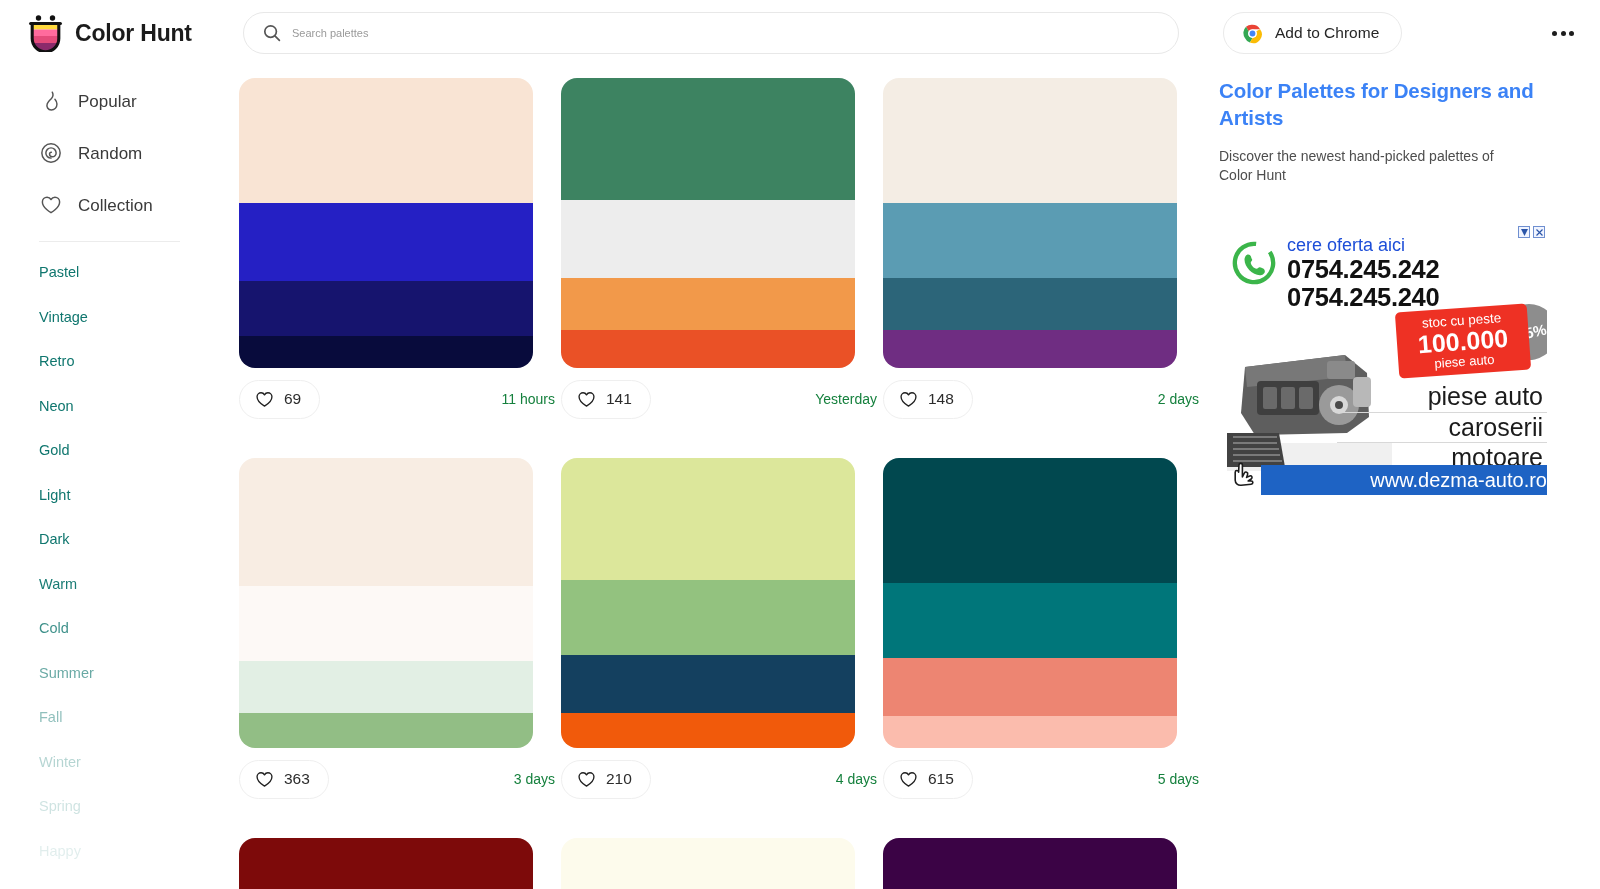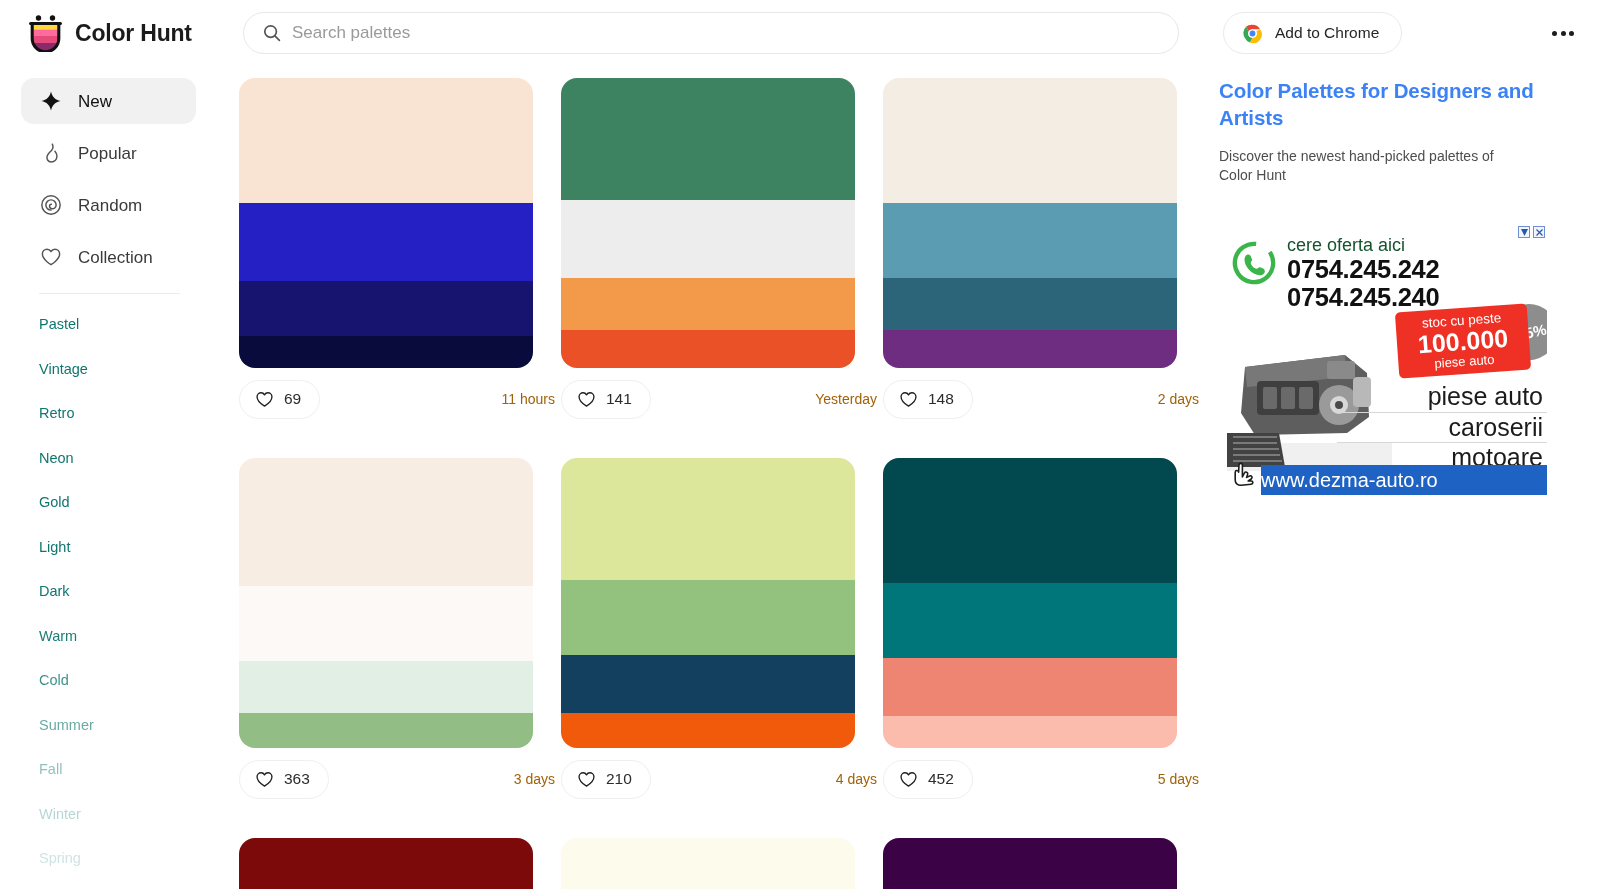--- a/index.html
+++ b/index.html
@@ -38,21 +38,21 @@
     border: 1px solid #e8e8e8;
     border-radius: 21px;
     display: flex; align-items: center;
     padding: 0 19px;
     background: #fff;
   }
   .search-icon { flex: 0 0 auto; margin-right: 11px; display:block; }
   .search-input {
     border: none; outline: none; background: transparent;
     font-family: "Liberation Sans", sans-serif;
-    font-size: 17px; color: #2b2b2b;
+    font-size: 11px; color: #2b2b2b;
     width: 100%; height: 100%;
   }
   .search-input::placeholder { color: #9a9a9a; }
 
   .chrome-btn {
     margin-left: 44px;
     height: 42px;
     border: 1px solid #eaeaea;
     border-radius: 21px;
     background: #fff;
@@ -135,21 +135,21 @@
     display: flex; align-items: center; justify-content: space-between;
   }
   .like-btn {
     display: flex; align-items: center; gap: 10px;
     height: 39px; padding: 0 18px 0 15px;
     border: 1px solid #efefef; border-radius: 20px;
     background: #fff; cursor: pointer;
   }
   .heart-ico { width: 19px; height: 19px; display: block; flex: 0 0 auto; }
   .like-count { font-size: 15.5px; color: #2c2c2c; line-height: 1; }
-  .time-label { font-size: 14px; color: #a16207; padding-right: 2px; }
+  .time-label { font-size: 14px; color: #15803d; padding-right: 2px; }
 
   
   .rightpanel {
     position: absolute; top: 66px; left: 1200px;
     width: 400px; height: 823px;
     padding: 11px 24px 0 19px;
   }
   .rp-title {
     font-size: 20.5px; font-weight: bold; line-height: 1.33;
     color: #3b82f6; letter-spacing: -0.1px;
@@ -180,21 +180,21 @@
   .ad-badge svg { display:block; }
 
   .ad-phone-row {
     position: absolute; left: 12px; top: 12px; right: 6px;
     display: flex; align-items: flex-start; gap: 10px; z-index: 4;
   }
   .phone-circle {
     width: 46px; height: 46px; flex: 0 0 auto; margin-top: 4px;
   }
   .ad-offer {
-    font-size: 18px; color: #14532d; line-height: 1;
+    font-size: 18px; color: #1d4ed8; line-height: 1;
     margin-bottom: 2px; font-weight: normal;
   }
   .ad-num {
     font-size: 25.5px; font-weight: bold; color: #111;
     line-height: 1.07; letter-spacing: -0.3px; text-align: center;
   }
   .ad-engine {
     position: absolute; left: 8px; bottom: 24px;
     width: 165px; height: 150px; z-index: 2;
   }
@@ -226,21 +226,21 @@
   .ad-lines div {
     font-size: 25px; color: #1b1b1b; line-height: 1.18;
     padding-right: 4px;
     border-bottom: 1px solid #d8d8d8;
   }
   .ad-url {
     position: absolute; left: 42px; bottom: 0;
     width: 286px; height: 30px;
     background: #1e63c4; color: #fff;
     font-size: 20px; line-height: 30px;
-    text-align: left; z-index: 6;
+    text-align: right; z-index: 6;
   }
   .ad-cursor { position: absolute; left: 8px; bottom: -2px; width: 42px; height: 36px; z-index: 7; }
 </style>
 </head>
 <body>
 
 <div class="header">
   <div class="brand">
     <svg class="logo-mark" viewBox="0 0 37 38">
       <defs>
@@ -283,26 +283,20 @@
 
   <button class="more-btn">
     <i></i>
     <i></i>
     <i></i>
   </button>
 </div>
 
 <div class="sidebar">
 
-  <div class="nav-item active">
-    <svg class="nav-ico" viewBox="0 0 24 24">
-      <path d="M12 1.6 C13.1 7.3 16.7 10.9 22.4 12 C16.7 13.1 13.1 16.7 12 22.4 C10.9 16.7 7.3 13.1 1.6 12 C7.3 10.9 10.9 7.3 12 1.6 Z" fill="#121212"></path>
-    </svg>
-    <span class="nav-label">New</span>
-  </div>
 
   <div class="nav-item">
     <svg class="nav-ico" viewBox="0 0 24 24">
       <path d="M13.4 2.4 c1.7 3.3 .6 5.2 -.9 6.8 -1.6 1.7 -3.6 3.2 -4.6 5.7 -1.3 3.4 .9 6.9 4.4 6.9 3.6 0 6.2 -2.8 6.2 -6.4 0 -2.2 -1 -3.9 -2.2 -5.3" fill="none" stroke="#555" stroke-width="1.6" stroke-linecap="round" stroke-linejoin="round"></path>
     </svg>
     <span class="nav-label">Popular</span>
   </div>
 
   <div class="nav-item">
     <svg class="nav-ico" viewBox="0 0 24 24">
@@ -431,21 +425,21 @@
           <div class="swatch" title="#01484F" style="background: rgb(1, 72, 79); flex: 43 0 0px;"></div>
           <div class="swatch" title="#00767A" style="background: rgb(0, 118, 122); flex: 26 0 0px;"></div>
           <div class="swatch" title="#ED8572" style="background: rgb(237, 133, 114); flex: 20 0 0px;"></div>
           <div class="swatch" title="#FBBCAD" style="background: rgb(251, 188, 173); flex: 11 0 0px;"></div>
         </div>
         <div class="card-foot">
           <div class="like-btn">
             <svg class="heart-ico" viewBox="0 0 24 24">
               <path d="M12 20.4 C12 20.4 2.6 14.9 2.6 8.6 C2.6 5.7 4.9 3.5 7.7 3.5 C9.6 3.5 11.2 4.6 12 6.1 C12.8 4.6 14.4 3.5 16.3 3.5 C19.1 3.5 21.4 5.7 21.4 8.6 C21.4 14.9 12 20.4 12 20.4 Z" fill="none" stroke="#222" stroke-width="1.7" stroke-linejoin="round"></path>
             </svg>
-            <span class="like-count">452</span>
+            <span class="like-count">615</span>
           </div>
           <div class="time-label">5 days</div>
         </div>
       </div>
       <div class="card">
         <div class="swatches">
           <div class="swatch" title="#7D0A0A" style="background: rgb(125, 10, 10); flex: 100 0 0px;"></div>
         </div>
       </div>
       <div class="card">

